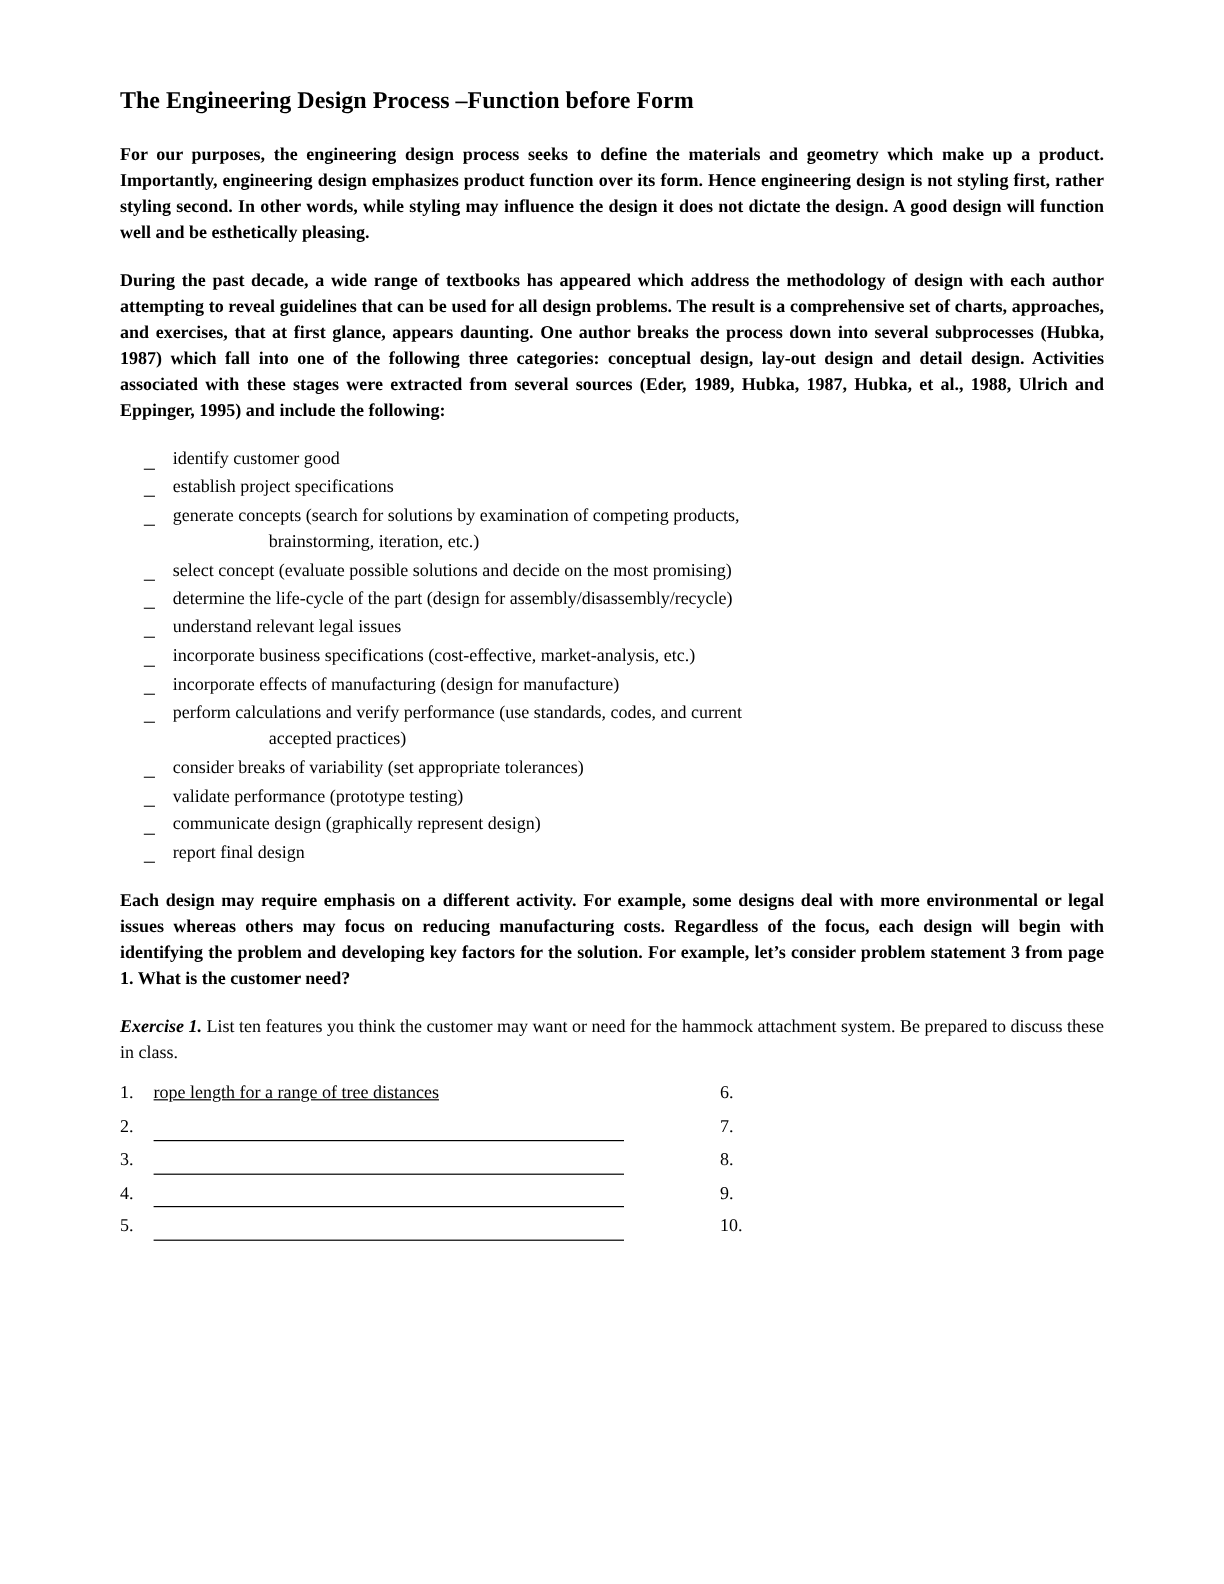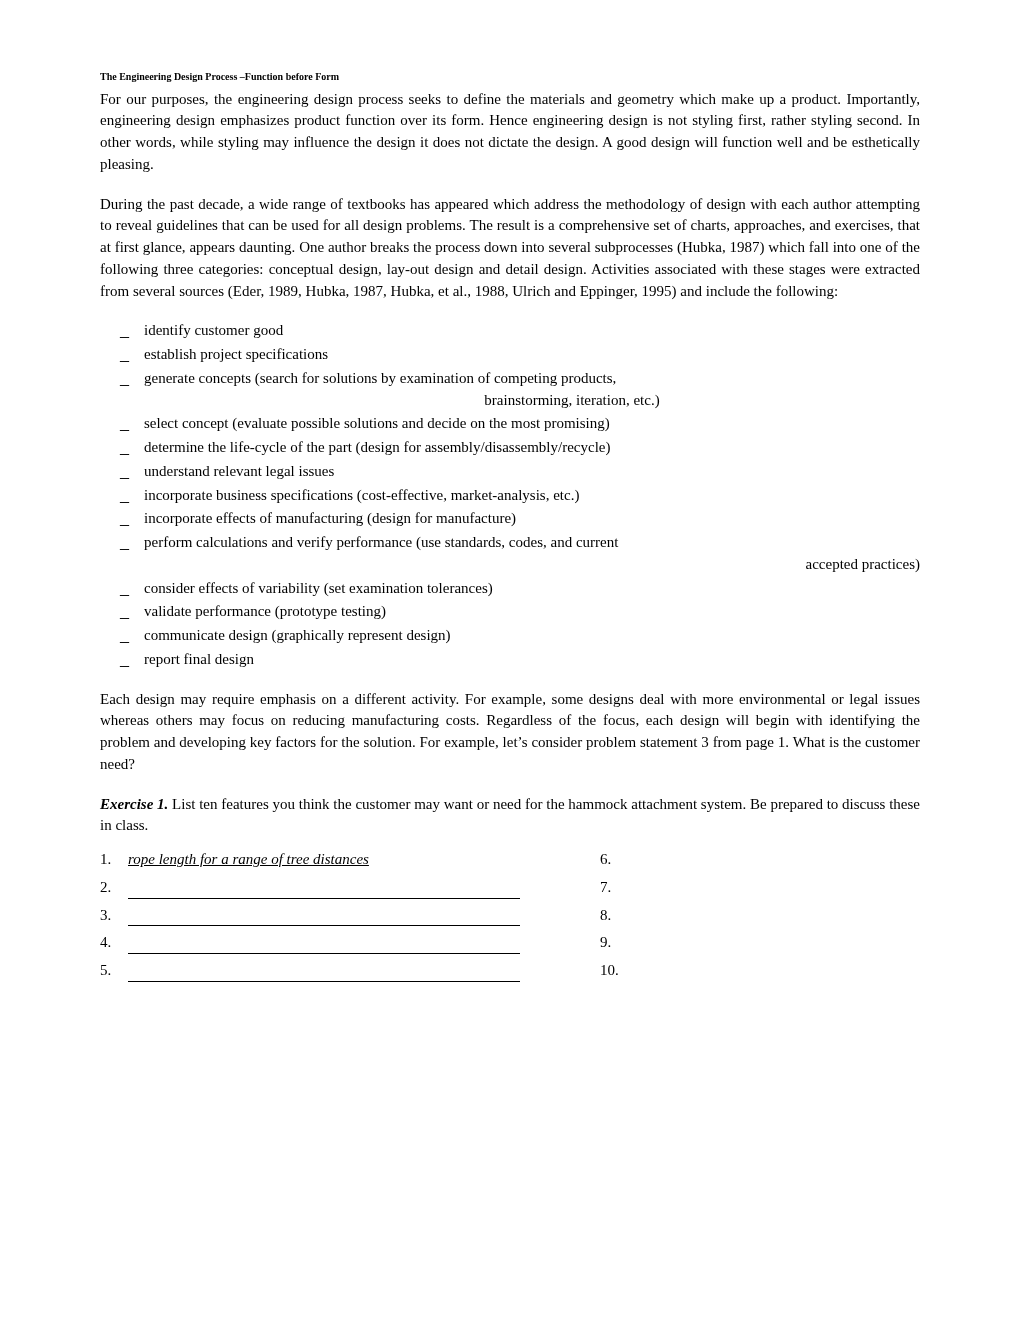--- a/index.html
+++ b/index.html
@@ -14,27 +14,28 @@
       font-size: 15px;
       color: #000000;
       width: 1020px;
       min-height: 1320px;
       padding: 70px 100px;
       line-height: 1.45;
     }
 
     .page-title {
       font-weight: bold;
-      margin-bottom: 4px;
-      font-size: 10px;
+      margin-bottom: 20px;
+      font-size: 20px;
     }
 
     .paragraph {
       margin-bottom: 18px;
       text-align: justify;
+      font-weight: bold;
     }
 
     .list-section {
       margin-bottom: 18px;
     }
 
     .list-item {
       display: flex;
       align-items: flex-start;
       margin-bottom: 2px;
@@ -84,21 +85,20 @@
 
     .underline-fill {
       flex: 1;
       border-bottom: 1px solid #000;
       min-width: 200px;
       height: 18px;
     }
 
     .rope-text {
       text-decoration: underline;
-      font-style: italic;
     }
 
     .num-right {
       display: flex;
       align-items: flex-end;
       padding-left: 80px;
     }
 
     .num-right-label {
       min-width: 28px;
@@ -118,21 +118,21 @@
 <div class="list-item">
       <span class="bullet">_</span>
       <span class="list-item-text">identify customer good</span>
     </div>
     <div class="list-item">
       <span class="bullet">_</span>
       <span class="list-item-text">establish project specifications</span>
     </div>
     <div class="list-item">
       <span class="bullet">_</span>
-      <span class="list-item-text">generate concepts (search for solutions by examination of competing products,<br><span style="display:block;text-align:center;padding-left:80px;">brainstorming, iteration, etc.)</span></span>
+      <span class="list-item-text">generate concepts (search for solutions by examination of competing products,<br><span style="display:block;text-align:left;padding-left:80px;">brainstorming, iteration, etc.)</span></span>
     </div>
     <div class="list-item">
       <span class="bullet">_</span>
       <span class="list-item-text">select concept (evaluate possible solutions and decide on the most promising)</span>
     </div>
     <div class="list-item">
       <span class="bullet">_</span>
       <span class="list-item-text">determine the life-cycle of the part (design for assembly/disassembly/recycle)</span>
     </div>
     <div class="list-item">
@@ -142,25 +142,25 @@
     <div class="list-item">
       <span class="bullet">_</span>
       <span class="list-item-text">incorporate business specifications (cost-effective, market-analysis, etc.)</span>
     </div>
     <div class="list-item">
       <span class="bullet">_</span>
       <span class="list-item-text">incorporate effects of manufacturing (design for manufacture)</span>
     </div>
     <div class="list-item">
       <span class="bullet">_</span>
-      <span class="list-item-text">perform calculations and verify performance (use standards, codes, and current<br><span style="display:block;text-align:right;padding-left:80px;">accepted practices)</span></span>
-    </div>
-    <div class="list-item">
-      <span class="bullet">_</span>
-      <span class="list-item-text">consider effects of variability (set examination tolerances)</span>
+      <span class="list-item-text">perform calculations and verify performance (use standards, codes, and current<br><span style="display:block;text-align:left;padding-left:80px;">accepted practices)</span></span>
+    </div>
+    <div class="list-item">
+      <span class="bullet">_</span>
+      <span class="list-item-text">consider breaks of variability (set appropriate tolerances)</span>
     </div>
     <div class="list-item">
       <span class="bullet">_</span>
       <span class="list-item-text">validate performance (prototype testing)</span>
     </div>
     <div class="list-item">
       <span class="bullet">_</span>
       <span class="list-item-text">communicate design (graphically represent design)</span>
     </div>
     <div class="list-item">

